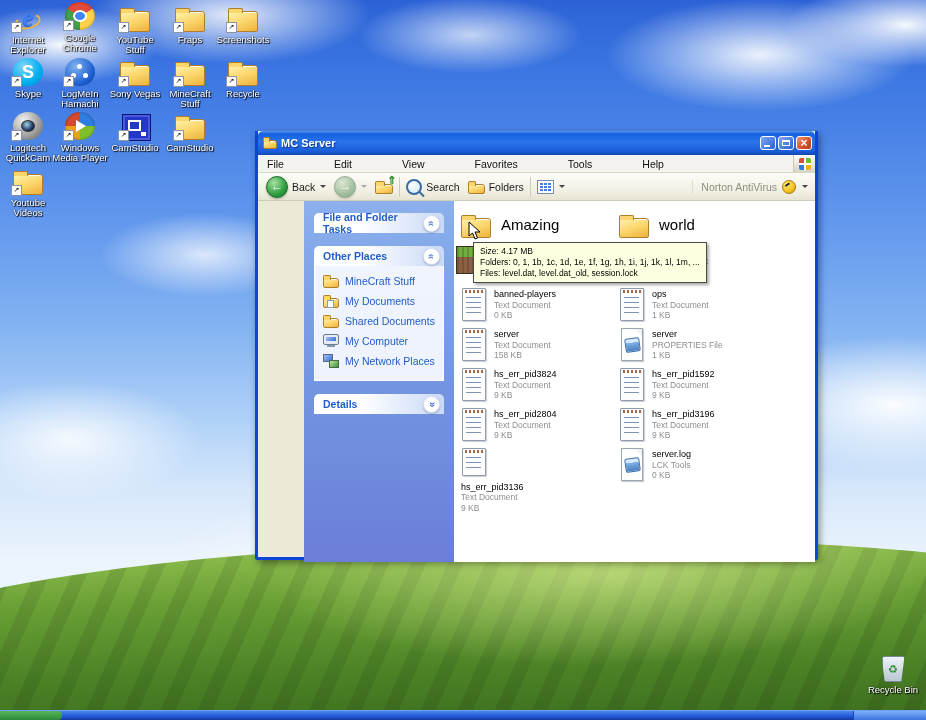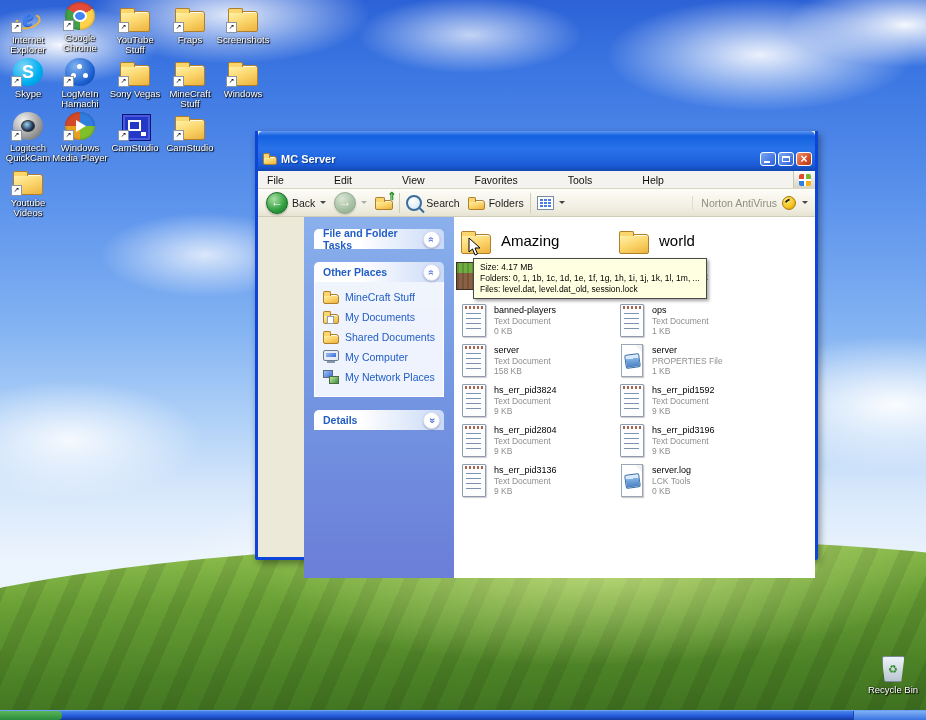--- a/index.html
+++ b/index.html
@@ -116,21 +116,21 @@
   .ic-computer::after{content:'';position:absolute;inset:2px 2px 3px 2px;background:linear-gradient(135deg,#9fc0f5,#3a6fd8);}
   .ic-computer::before{content:'';position:absolute;bottom:-3px;left:3px;right:3px;height:2px;background:#8a97ab;}
   .ic-network{display:block;width:100%;height:100%;position:relative;}
   .ic-network::before{content:'';position:absolute;left:0;top:0;width:8px;height:6px;background:linear-gradient(135deg,#9fc0f5,#3a6fd8);border:1px solid #5a6b85;}
   .ic-network::after{content:'';position:absolute;right:0;bottom:0;width:8px;height:6px;background:linear-gradient(135deg,#bfe89a,#3f8f3f);border:1px solid #4a6b45;}
 
   
   .window{position:absolute;left:255px;top:131px;width:563px;height:429px;z-index:5;box-sizing:border-box;
     border:3px solid #0c45d8;border-top:none;border-radius:0 0 3px 3px;background:#ece9d8;
     box-shadow:2px 3px 7px rgba(0,0,0,.4);}
-  .titlebar{height:24px;display:flex;align-items:center;padding:16px 3px 0 5px;border-radius:5px 5px 0 0;
+  .titlebar{height:24px;display:flex;align-items:center;padding:0 3px 0 5px;border-radius:5px 5px 0 0;
     background:linear-gradient(180deg,#5e97f5 0%,#1361e0 12%,#2a73ea 45%,#1b5cd8 85%,#1147b0 100%);}
   .title-icon{width:14px;height:12px;position:relative;margin-right:4px;flex:0 0 14px;}
   .title-text{color:#fff;font-weight:bold;font-size:11px;flex:1;text-shadow:1px 1px 1px #0a3a8c;
     white-space:nowrap;overflow:hidden;}
   .controls{display:flex;gap:2px;}
   .wbtn{width:16px;height:14px;border-radius:3px;border:1px solid #fff;position:relative;cursor:pointer;box-sizing:border-box;}
   .btn-min,.btn-max{background:linear-gradient(135deg,#7aa8f8,#2b5fd8);}
   .btn-close{background:linear-gradient(135deg,#f0916f,#d4512b 60%,#b23a18);}
   .btn-min::after{content:'';position:absolute;left:3px;bottom:2px;width:6px;height:2px;background:#fff;}
   .btn-max::after{content:'';position:absolute;left:3px;top:3px;right:3px;bottom:3px;border:1px solid #fff;border-top-width:2px;}
@@ -295,21 +295,21 @@
         <span class="shortcut-arrow"></span>
       </span>
       <span class="dlabel">MineCraft Stuff</span>
     </div>
 
     <div class="dicon" style="position: absolute; left: 215px; top: 58px;">
       <span class="icon-box">
         <span class="icon-slot ic-folder"></span>
         <span class="shortcut-arrow"></span>
       </span>
-      <span class="dlabel">Windows</span>
+      <span class="dlabel">Recycle</span>
     </div>
 
     <div class="dicon" style="position: absolute; left: 0px; top: 112px;">
       <span class="icon-box">
         <span class="icon-slot ic-quickcam"></span>
         <span class="shortcut-arrow"></span>
       </span>
       <span class="dlabel">Logitech QuickCam</span>
     </div>
 
@@ -588,21 +588,21 @@
             <span class="fico-file">
               <span class="icon-slot ic-doc"></span>
             </span>
             <span class="meta">
               <span class="nm">hs_err_pid3196</span>
               <span class="tp">Text Document</span>
               <span class="sz">9 KB</span>
             </span>
           </div>
 
-          <div class="file-tile" style="position: absolute; left: 7px; top: 247px;">
+          <div class="file-tile" style="position: absolute; left: 7px; top: 247px; flex-direction: column;">
             <span class="fico-file">
               <span class="icon-slot ic-doc"></span>
             </span>
             <span class="meta">
               <span class="nm">hs_err_pid3136</span>
               <span class="tp">Text Document</span>
               <span class="sz">9 KB</span>
             </span>
           </div>
 

